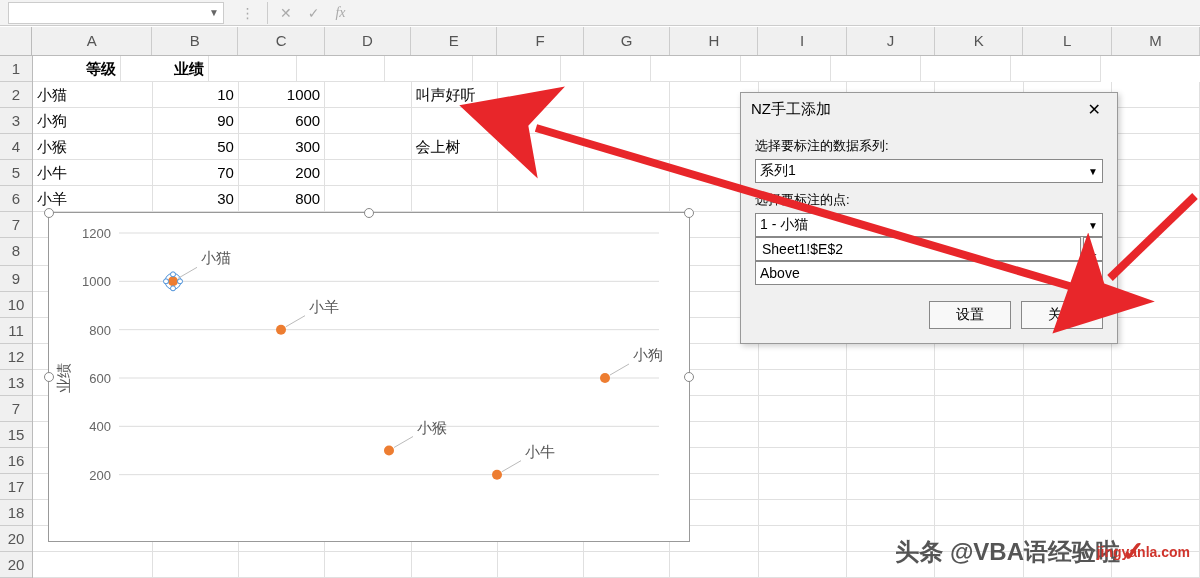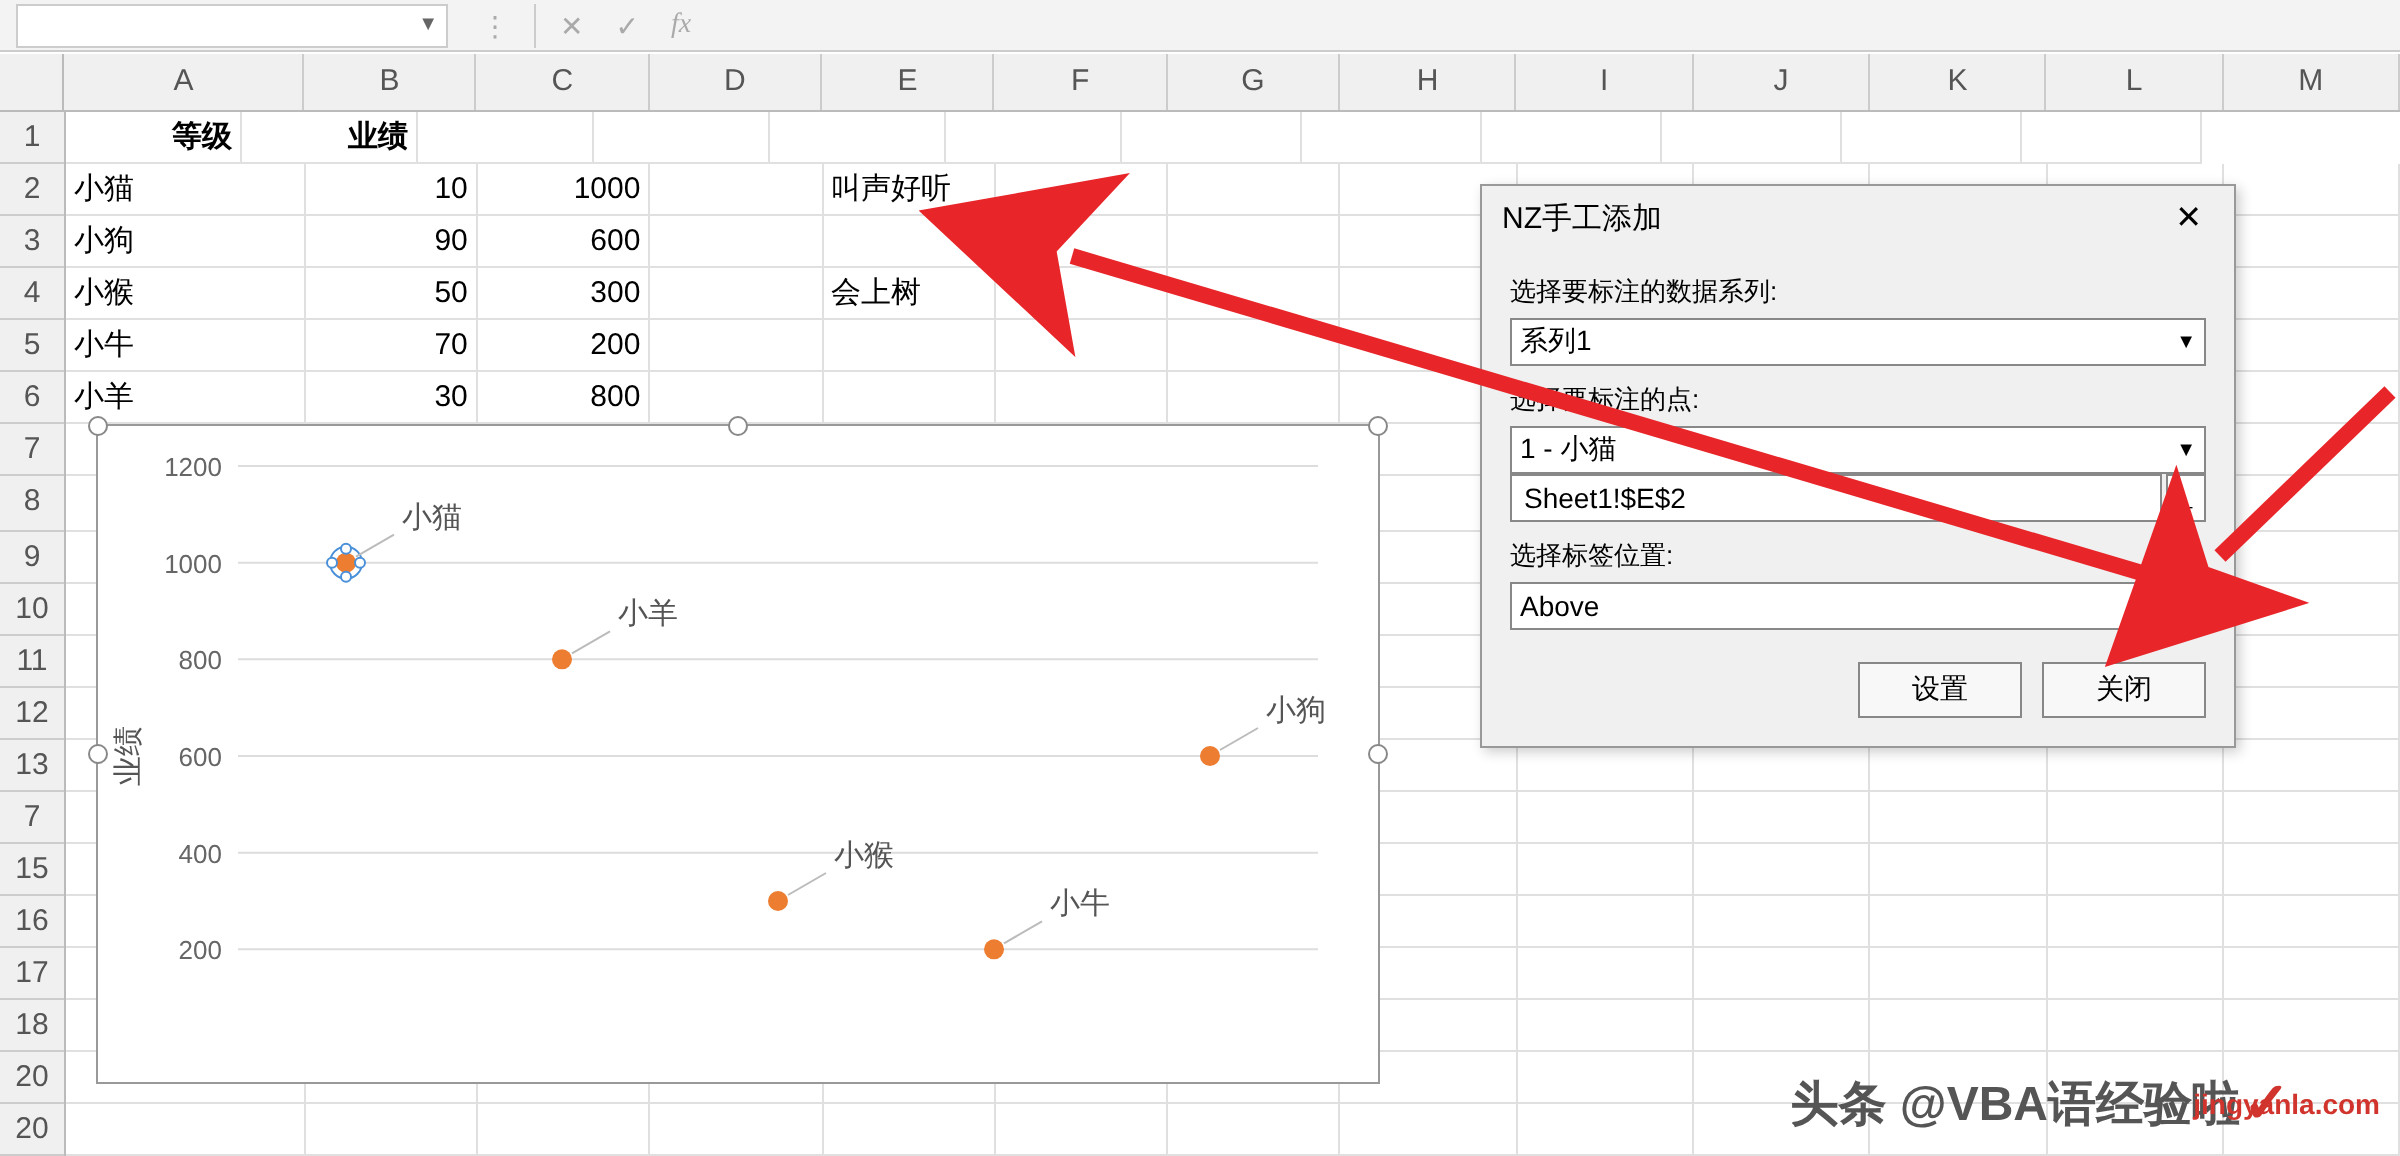--- a/index.html
+++ b/index.html
@@ -470,21 +470,20 @@
     </div>
     <div class="dlg-label">选择要标注的点:</div>
     <div class="dlg-input">
       <span>1 - 小猫</span>
         <span class="dlg-input-arrow">▼</span>
     </div>
     <div class="dlg-refedit">
       <input type="text" value="Sheet1!$E$2" style="">
       <div class="refbtn">_</div>
     </div>
-    <div class="dlg-label">选择标签位置:</div>
     <div class="dlg-input">
       <span>Above</span>
         <span class="dlg-input-arrow">▼</span>
     </div>
     <div class="dlg-buttons">
       <button class="dlg-btn">设置</button>
       <button class="dlg-btn">关闭</button>
     </div>
   </div>
 </div>

